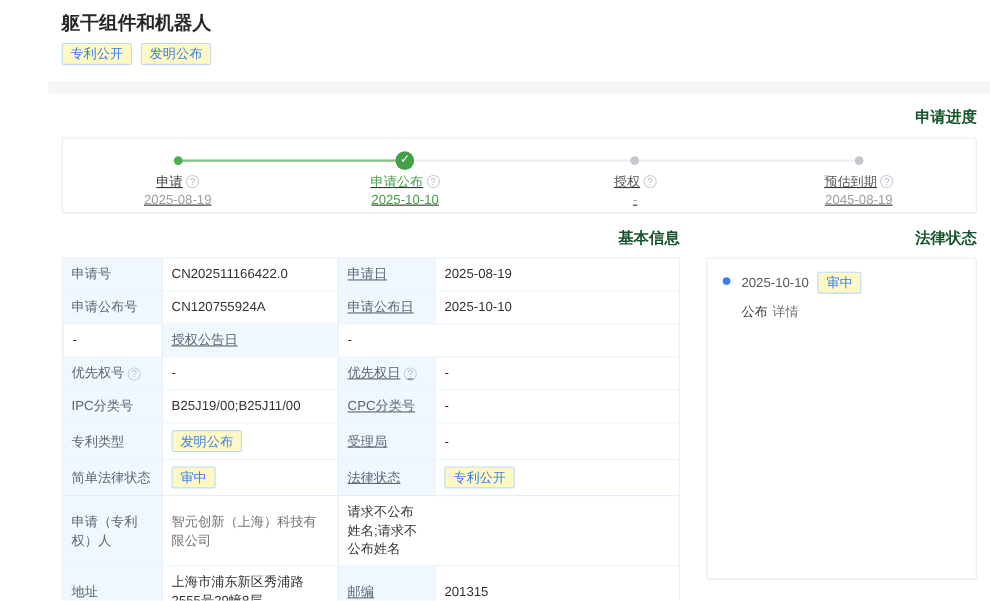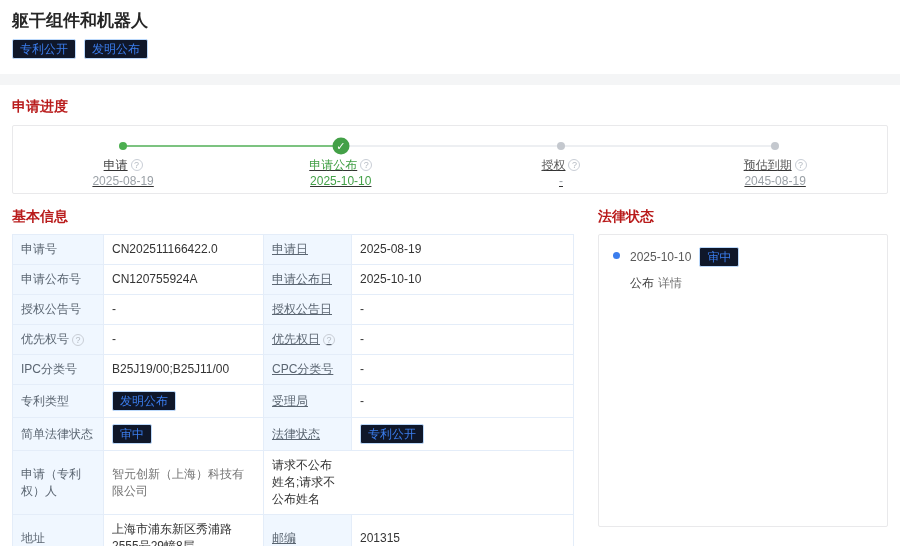--- a/index.html
+++ b/index.html
@@ -1,32 +1,32 @@
 <!DOCTYPE html>
 <html><head>
 <meta charset="utf-8">
 <style>
   * { margin:0; padding:0; box-sizing:border-box; }
   html,body { width:900px; height:546px; background:#fff; overflow:hidden;
     font-family:"Liberation Sans","DejaVu Sans",sans-serif; color:#333; }
 
-  .page { position:relative; width:900px; height:486px; }
+  .page { position:relative; width:900px; height:486px;padding-left:44px; }
 
   
   .header { padding:10px 12px 0 12px; }
   .page-title { font-size:17px; font-weight:bold; color:#262626; line-height:22px; }
   .tags { margin-top:7px; display:flex; gap:8px; }
   .tag { display:inline-flex; align-items:center; height:20px; padding:0 7px;
-    font-size:12px; color:#3b7ded; background:#0f172a; border:1px solid #bcd9fb;
+    font-size:12px; color:#3b7ded; background:#fef9c3; border:1px solid #bcd9fb;
     border-radius:2px; white-space:nowrap; }
 
   .band { width:900px; height:11px; background:#f4f5f6; margin-top:15px; }
 
   
-  .sec-h { font-size:14px; font-weight:bold; color:#b91c1c; }
+  .sec-h { font-size:14px; font-weight:bold; color:#14532d;text-align:right; }
 
   
   .progress-wrap { padding:13px 12px 0 12px; }
   .timeline-box { position:relative; margin-top:9px; height:69px;
     border:1px solid #e9e9eb; border-radius:2px; background:#fff; }
   .tl-track { position:absolute; top:19px; height:2px; background:#edeff2; }
   .tl-active { position:absolute; top:19px; height:2px; background:#7cc380; }
   .tl-node { position:absolute; top:20px; transform:translate(-50%,-50%); z-index:2; }
   .tl-dot { width:8px; height:8px; border-radius:50%; }
   .tl-dot.done { background:#4caf50; }
@@ -141,23 +141,20 @@
             <div class="icell lbl">
               <span>申请公布号</span>
             </div>
             <div class="icell val">CN120755924A</div>
             <div class="icell lbl lbl2">
               <span>申请公布日</span>
             </div>
             <div class="icell val">2025-10-10</div>
           </div>
           <div class="irow">
-            <div class="icell lbl">
-              <span>授权公告号</span>
-            </div>
             <div class="icell val">-</div>
             <div class="icell lbl lbl2">
               <span>授权公告日</span>
             </div>
             <div class="icell val">-</div>
           </div>
           <div class="irow">
             <div class="icell lbl">
               <span>优先权号</span>
               <span class="qmark">?</span>

